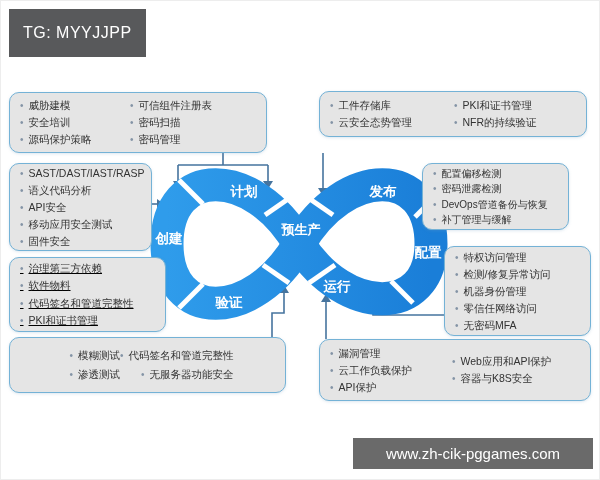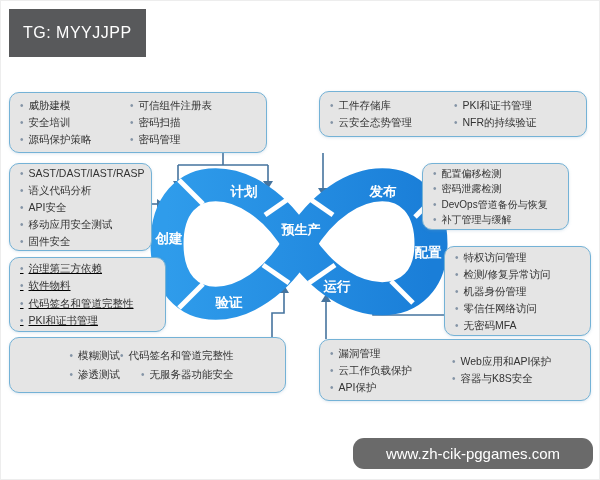--- a/index.html
+++ b/index.html
@@ -8,21 +8,21 @@
     font-family:"Liberation Sans",sans-serif;border:1px solid #ededed;box-sizing:border-box;
   }
   .diagram-svg{position:absolute;left:0;top:0;z-index:1;}
   .tag-box{
     position:absolute;left:8px;top:8px;height:30px;line-height:30px;
     background:#58595b;color:#fff;font-size:16px;padding:9px 14px;z-index:3;
     letter-spacing:.5px;
   }
   .url-box{
     position:absolute;left:352px;top:437px;width:240px;height:31px;line-height:31px;
-    background:#6a6a6a;color:#fff;font-size:15px;text-align:center;z-index:3;border-radius:11px;
+    background:#6a6a6a;color:#fff;font-size:15px;text-align:center;z-index:3;
   }
   .note-box{
     position:absolute;background:#e5e5e5;border:1.5px solid #74b2d6;border-radius:10px;
     box-shadow:0 1px 3px rgba(120,160,190,.25);z-index:2;display:flex;align-items:center;
     box-sizing:border-box;padding:4px 6px 4px 10px;
   }
   .note-box ul{list-style:none;margin:0;padding:0;}
   .note-box li{
     font-size:10.5px;color:#333;line-height:16px;white-space:nowrap;
   }

